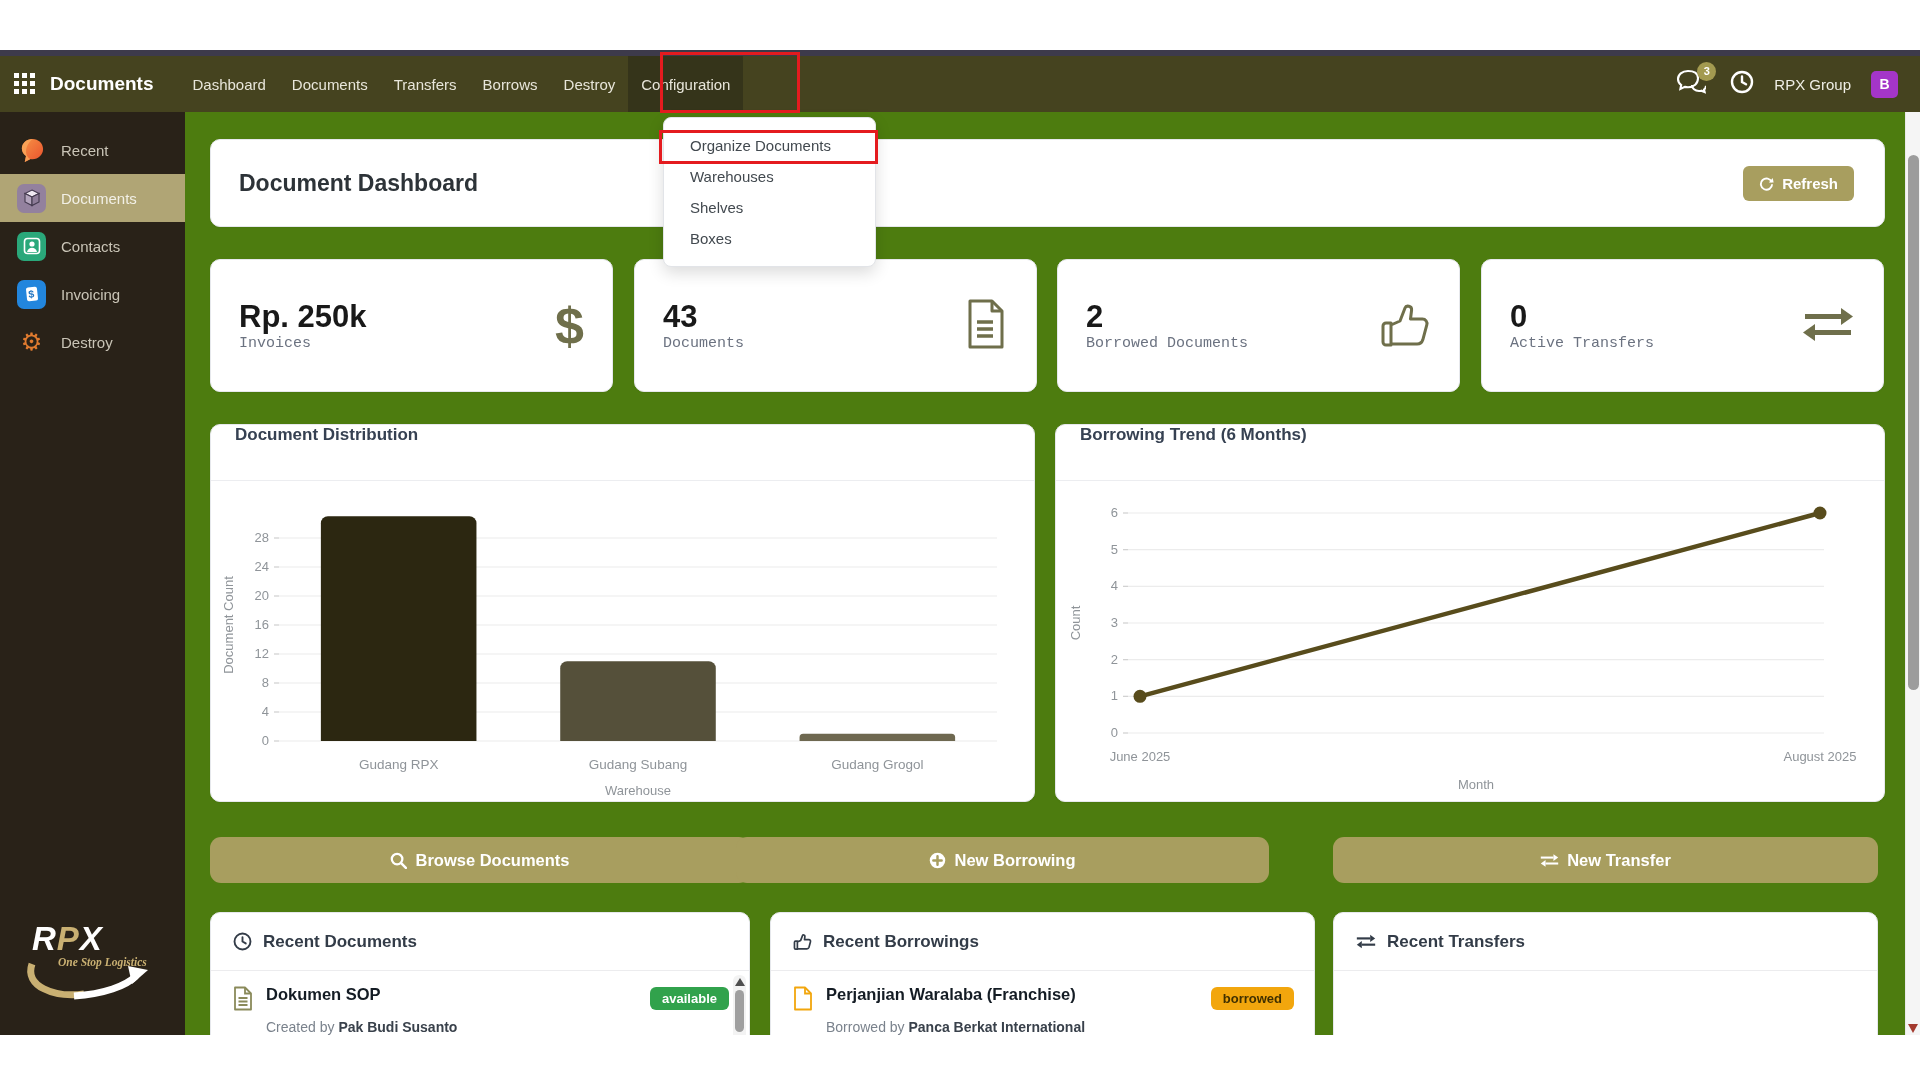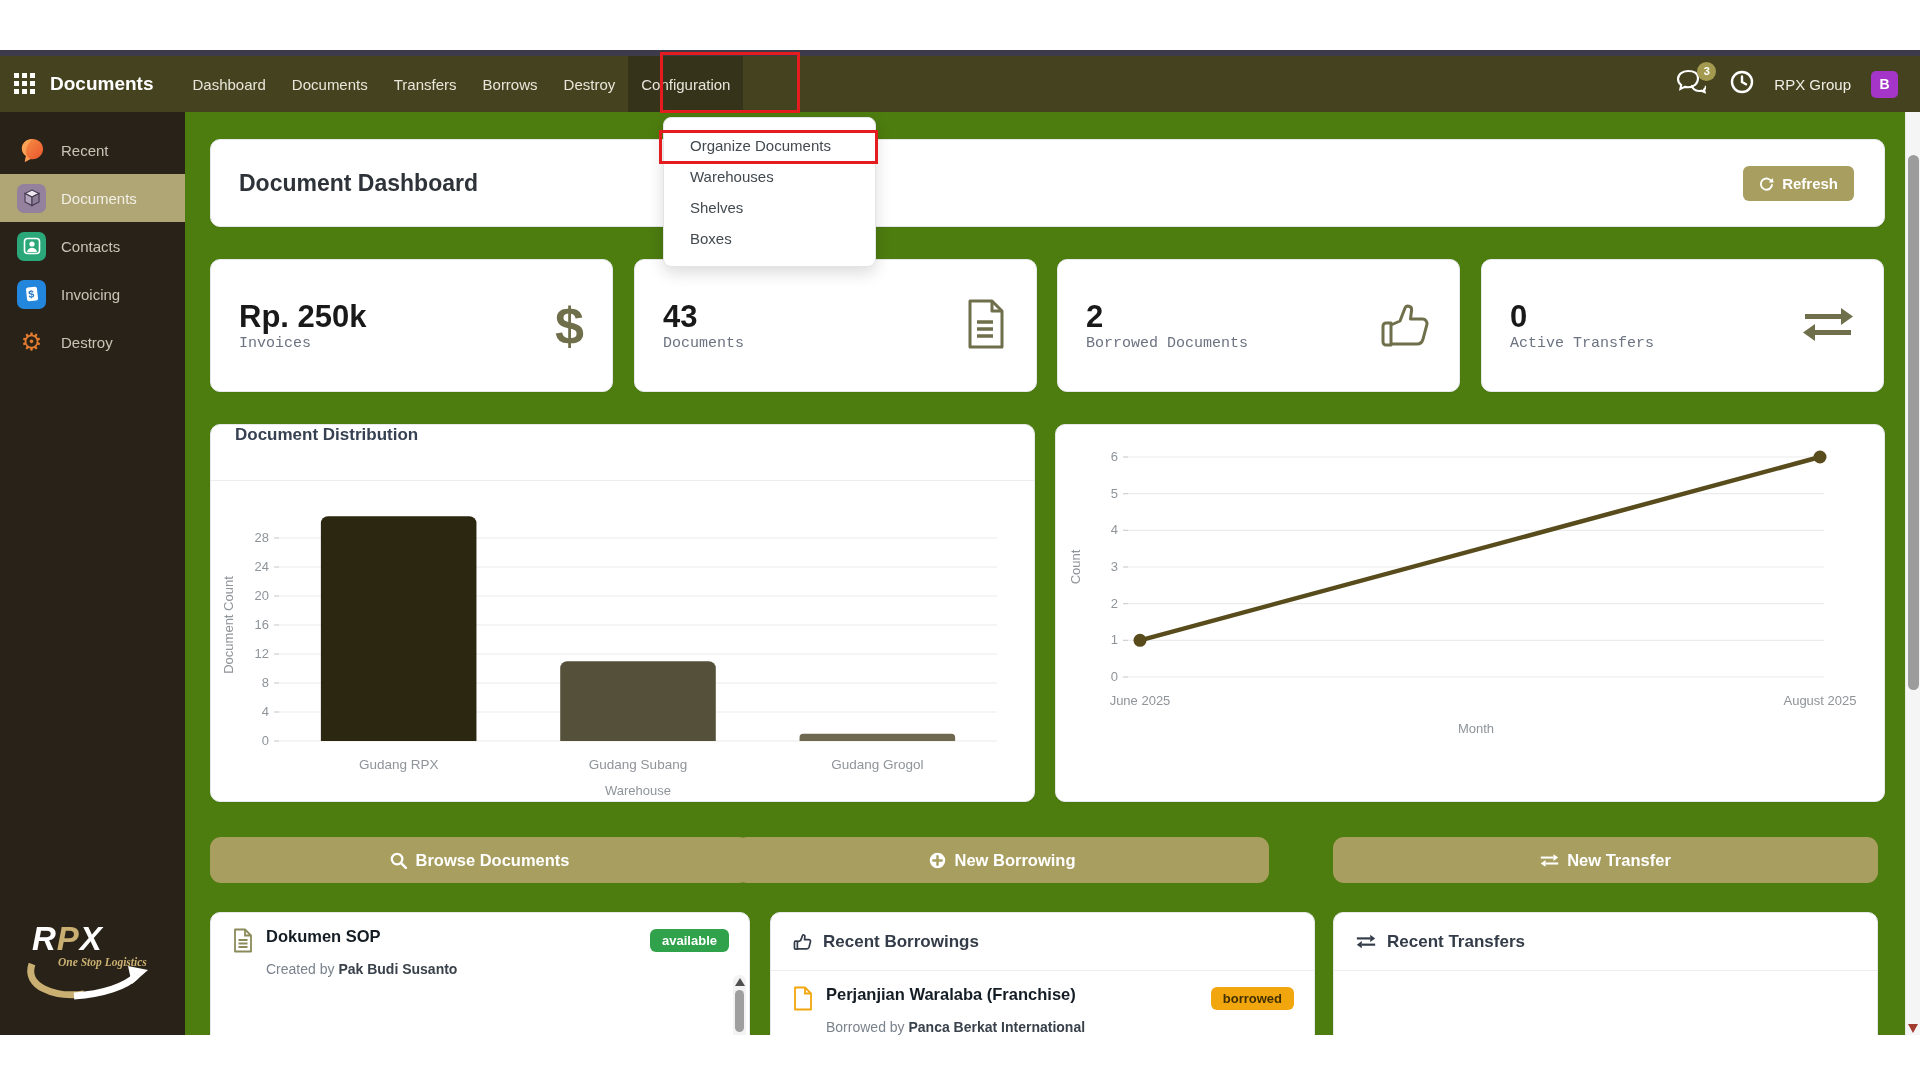--- a/index.html
+++ b/index.html
@@ -311,20 +311,23 @@
           <path d="M343.2166666666667 248 V175.25 a7 7 0 0 1 7 -7 H491.7833333333334 a7 7 0 0 1 7 7 V248 Z" fill="#55503a"></path>
           <text x="421.00000000000006" y="276" text-anchor="middle" font-size="13.5px" fill="#8f9499" font-family="Liberation Sans,sans-serif">Gudang Subang</text>
           <path d="M582.5500000000001 248 V244.375 a3.625 3.625 0 0 1 3.625 -3.625 H734.4916666666668 a3.625 3.625 0 0 1 3.625 3.625 V248 Z" fill="#6e6850"></path>
           <text x="660.3333333333334" y="276" text-anchor="middle" font-size="13.5px" fill="#8f9499" font-family="Liberation Sans,sans-serif">Gudang Grogol</text>
           <text x="421" y="302" text-anchor="middle" font-size="13px" fill="#8f9499" font-family="Liberation Sans,sans-serif">Warehouse</text>
           <text x="16" y="132" text-anchor="middle" transform="rotate(-90 16 132)" font-size="13px" fill="#8f9499" font-family="Liberation Sans,sans-serif">Document Count</text>
         </svg>
     </div>
   </div>
   <div class="card chart-card" style="left:870px;width:830px">
+    <div class="chart-head">
+        <div class="chart-title">Borrowing Trend (6 Months)</div>
+      </div>
     <div class="chart-body">
       <svg id="line-chart" width="815" height="302" viewBox="0 0 815 302">
           <line x1="66" y1="240" x2="762" y2="240" stroke="#ececec" stroke-width="1.2"></line>
           <line x1="61" y1="240" x2="66" y2="240" stroke="#cfcfcf" stroke-width="1.2"></line>
           <text x="56" y="244" text-anchor="end" font-size="13px" fill="#8f9499" font-family="Liberation Sans,sans-serif">0</text>
           <line x1="66" y1="203.33333333333334" x2="762" y2="203.33333333333334" stroke="#ececec" stroke-width="1.2"></line>
           <line x1="61" y1="203.33333333333334" x2="66" y2="203.33333333333334" stroke="#cfcfcf" stroke-width="1.2"></line>
           <text x="56" y="207.33333333333334" text-anchor="end" font-size="13px" fill="#8f9499" font-family="Liberation Sans,sans-serif">1</text>
           <line x1="66" y1="166.66666666666669" x2="762" y2="166.66666666666669" stroke="#ececec" stroke-width="1.2"></line>
           <line x1="61" y1="166.66666666666669" x2="66" y2="166.66666666666669" stroke="#cfcfcf" stroke-width="1.2"></line>
@@ -376,20 +379,29 @@
           <rect x="1" y="4" width="16" height="2.6" fill="#fff"></rect>
       <polygon points="17,1 23,5.3 17,9.5" fill="#fff"></polygon>
           <rect x="7" y="11.5" width="16" height="2.6" fill="#fff"></rect>
       <polygon points="7,8.5 1,12.8 7,17" fill="#fff"></polygon>
         </svg>
     </span>
     <span>New Transfer</span>
   </button>
 
   <div class="card recent-card" style="left:25px;width:540px">
+    <div class="recent-head">
+      <span style="display:flex">
+        <svg width="19" height="19" viewBox="0 0 20 20">
+            <circle cx="10" cy="10" r="8.4" fill="none" stroke="#333c48" stroke-width="2"></circle>
+        <path d="M10 5.4 V10 l3.4 2" fill="none" stroke="#333c48" stroke-width="2" stroke-linecap="round"></path>
+          </svg>
+      </span>
+      <div class="recent-title">Recent Documents</div>
+    </div>
     <div class="recent-item">
       <span style="display:flex;margin-top:1px">
         <svg width="20" height="25" viewBox="0 0 20 25">
             <path d="M2 1.5 h10 l6 6 v16 H2 z" fill="none" stroke="#8a8a5a" stroke-width="1.8" stroke-linejoin="round"></path>
         <path d="M12 1.5 v6 h6" fill="none" stroke="#8a8a5a" stroke-width="1.8"></path>
         <path d="M5.5 12 h9 M5.5 15.5 h9 M5.5 19 h9" stroke="#8a8a5a" stroke-width="1.8"></path>
           </svg>
       </span>
       <div class="ri-texts">
         <div class="ri-name">Dokumen SOP</div>

